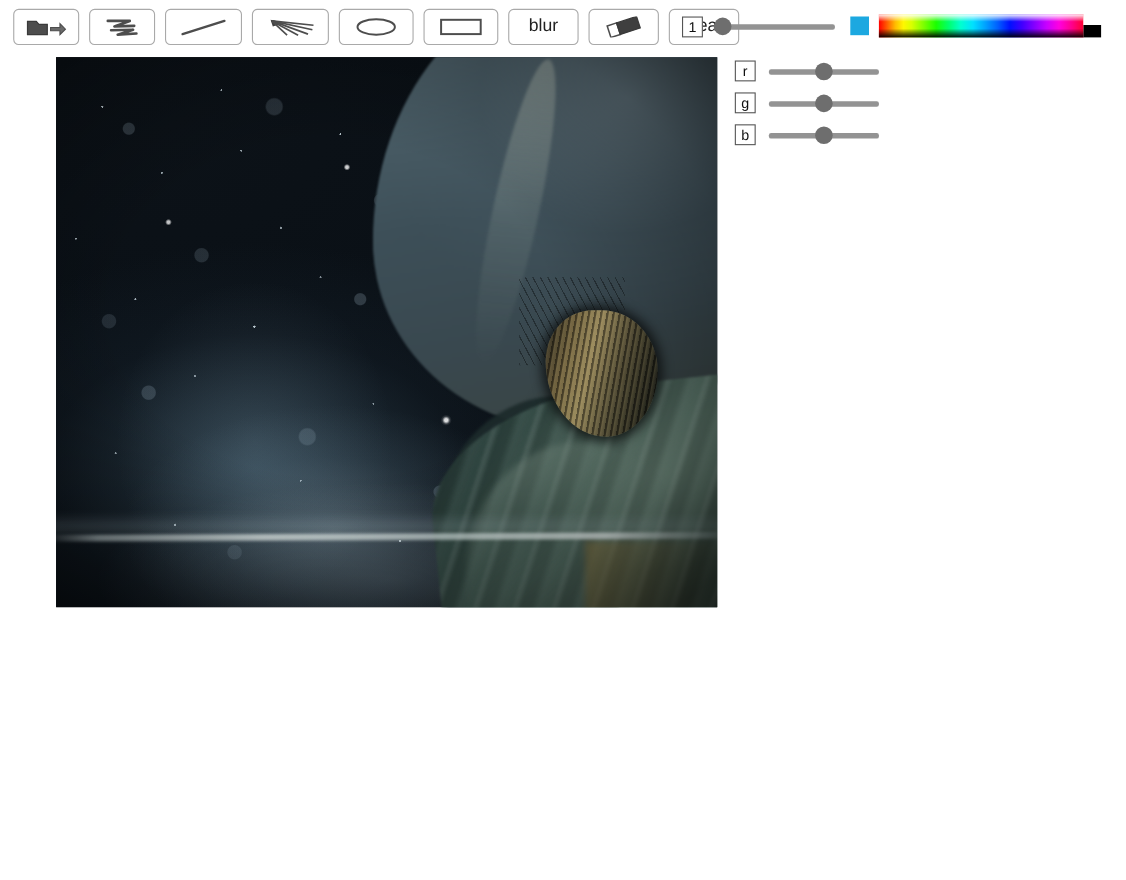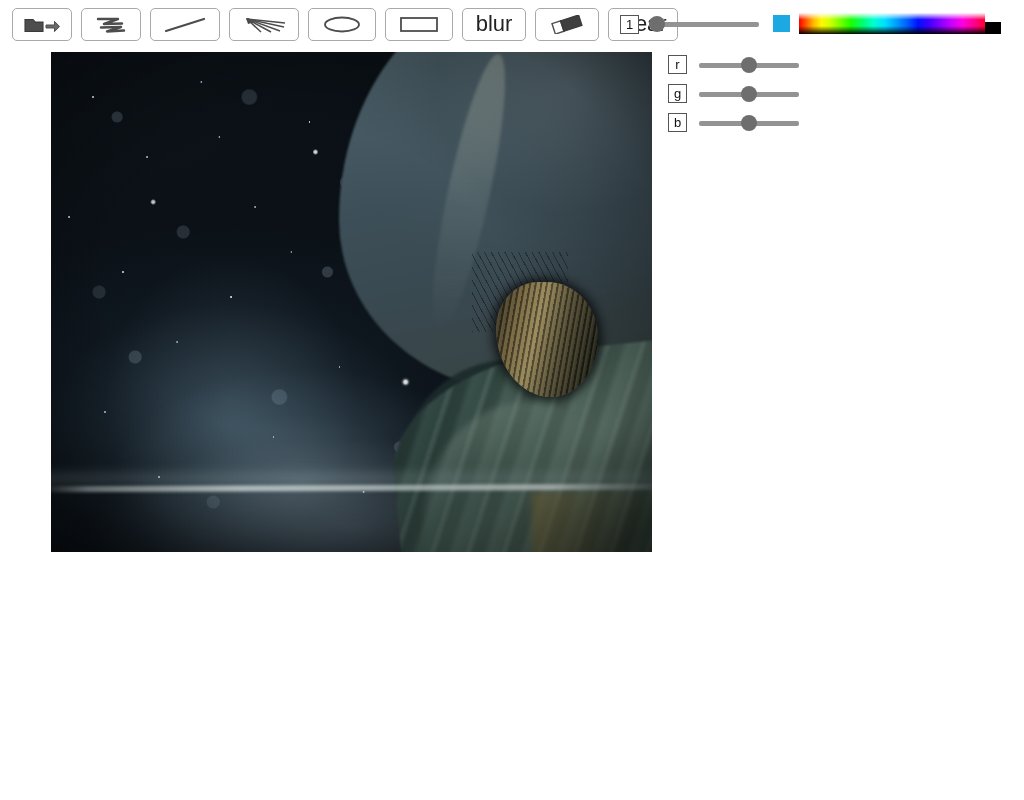--- a/index.html
+++ b/index.html
@@ -37,21 +37,21 @@
     border: 1px solid #a9a9a9;
     border-radius: 5px;
     background: #ffffff;
     display: flex;
     align-items: center;
     justify-content: center;
     cursor: pointer;
   }
   .tool-btn.wide { min-width: 64px; }
   .tool-btn .lbl {
-    font-size: 22px;
+    font-size: 16px;
     color: #222;
     line-height: 1;
     font-family: "Liberation Sans", sans-serif;
   }
   .tool-btn svg { display: block; }
 
   
   #size-group {
     position: absolute;
     left: 620px;

